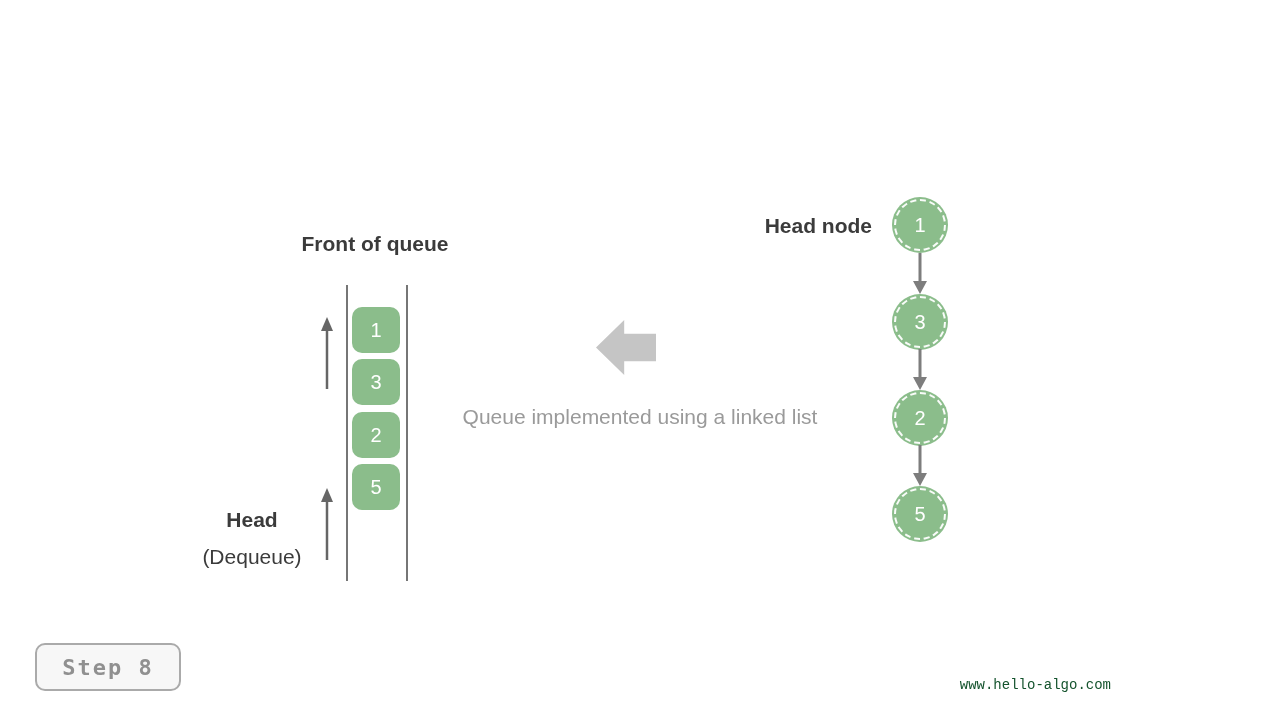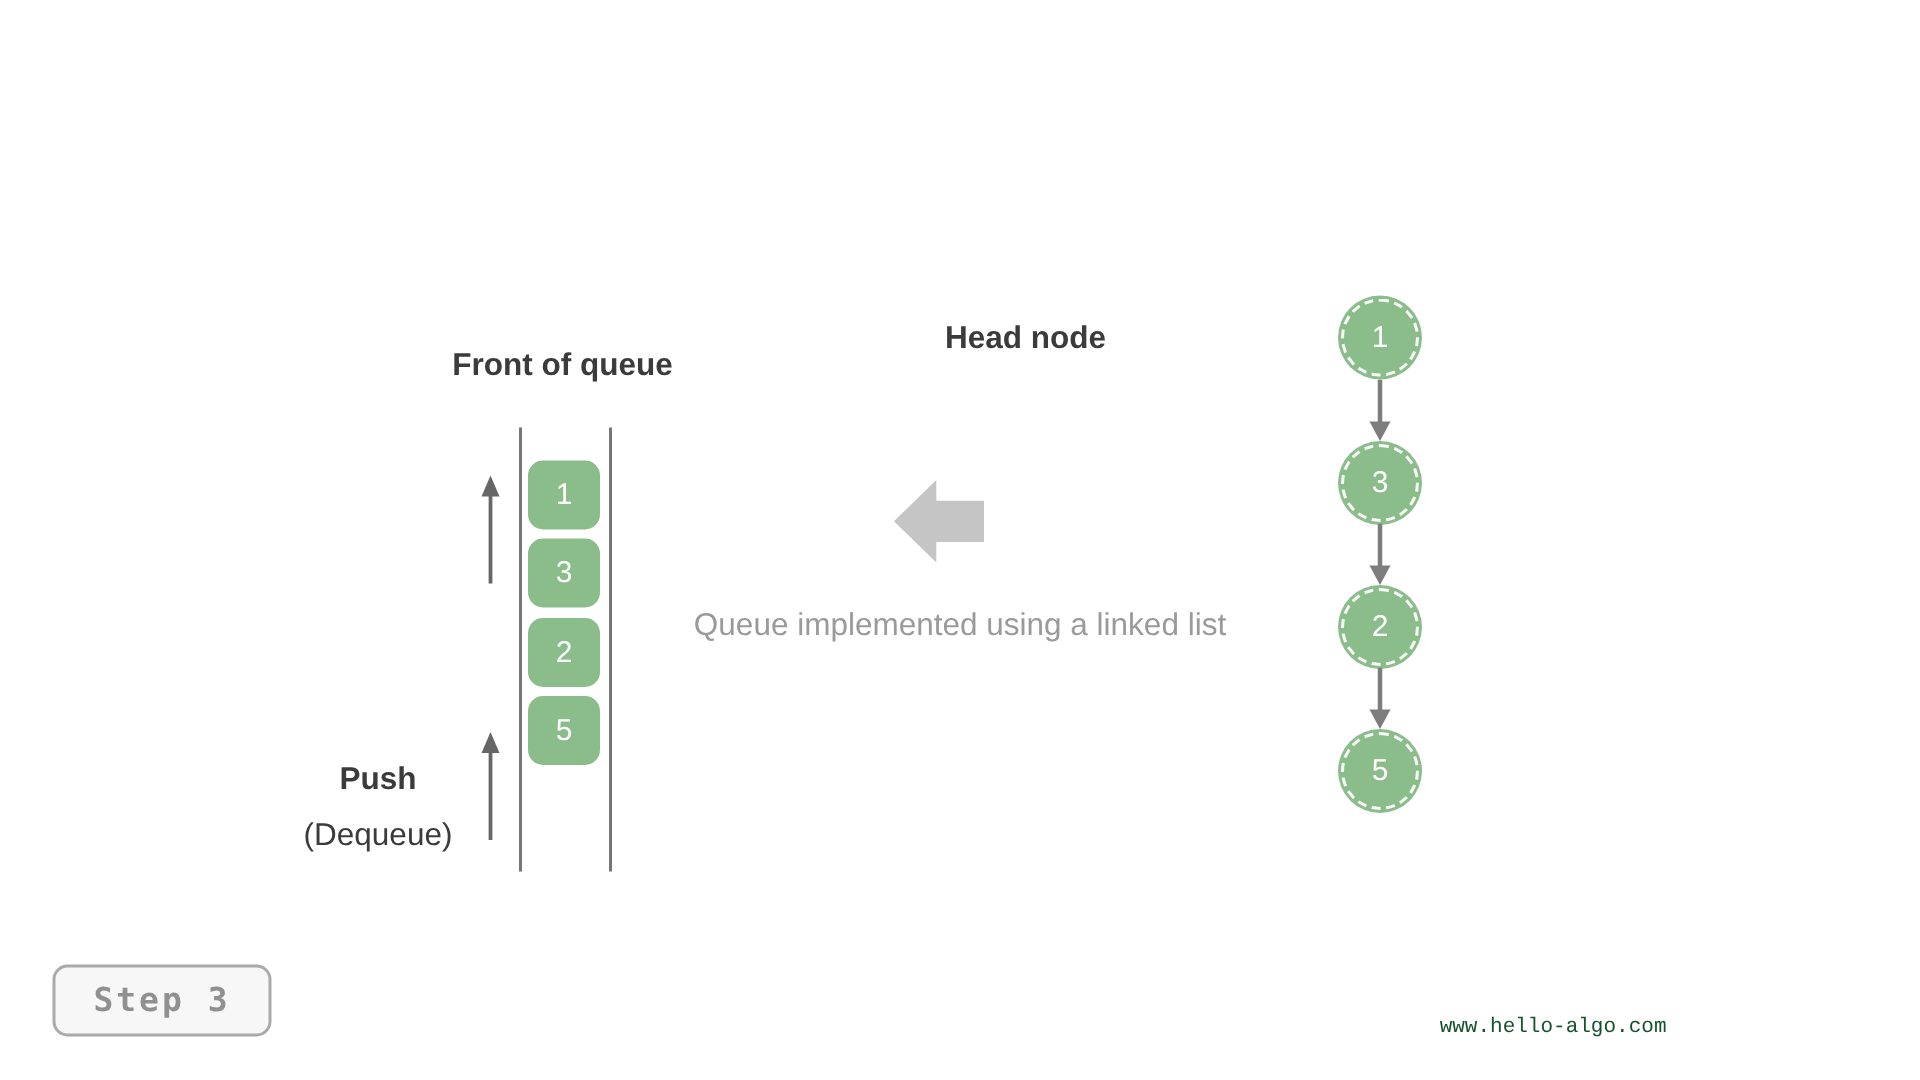--- a/index.html
+++ b/index.html
@@ -12,21 +12,21 @@
   .front-label{position:absolute;left:260px;top:231px;width:230px;text-align:center;line-height:26px;}
   .rear-label{position:absolute;left:260px;top:611px;width:230px;text-align:center;line-height:26px;}
   .op-label{position:absolute;left:172px;width:160px;text-align:center;color:#3b3b3b;font-size:21px;line-height:37px;}
   .op-label .op-main{font-weight:700;}
   .pop-label{top:330px;}
   .push-label{top:501px;}
   .caption{
     position:absolute;left:390px;top:404px;width:500px;text-align:center;
     color:#9a9a9a;font-size:21px;line-height:26px;font-weight:400;
   }
-  .ll-label{position:absolute;left:630px;width:242px;text-align:left;color:#3b3b3b;font-weight:700;font-size:21px;line-height:24px;}
+  .ll-label{position:absolute;left:630px;width:242px;text-align:right;color:#3b3b3b;font-weight:700;font-size:21px;line-height:24px;}
   .head-label{top:214px;}
   .tail-label{top:503px;}
   
   .wall{position:absolute;top:285px;height:296px;width:1.5px;background:#767676;}
   .wall-left{left:346px;}
   .wall-right{left:406px;}
   .qbox{
     position:absolute;left:352px;width:48px;height:46px;border-radius:10px;
     background:#8bbd8b;color:#ffffff;font-size:20px;font-weight:400;
     display:flex;align-items:center;justify-content:center;
@@ -82,21 +82,21 @@
   <div class="qbox qbox-1">3</div>
   <div class="qbox qbox-2">2</div>
   <div class="qbox qbox-3">5</div>
 
   <svg class="op-arrow pop-arrow" viewBox="0 0 20 76">
     <line x1="10" y1="74" x2="10" y2="14" stroke="#666666" stroke-width="2.5"></line>
     <polygon points="10,2 4,16 16,16" fill="#666666"></polygon>
   </svg>
 
   <div class="op-label push-label">
-    <div class="op-main">Push</div>
+    <div class="op-main">Head</div>
     <div class="op-sub">(Dequeue)</div>
   </div>
   <svg class="op-arrow push-arrow" viewBox="0 0 20 76">
     <line x1="10" y1="74" x2="10" y2="14" stroke="#666666" stroke-width="2.5"></line>
     <polygon points="10,2 4,16 16,16" fill="#666666"></polygon>
   </svg>
 
 
   <div class="big-arrow"></div>
   <div class="caption">Queue implemented using a linked list</div>
@@ -114,16 +114,16 @@
   </svg>
   <svg class="link-arrow link-arrow-1" viewBox="0 0 20 41">
     <line x1="10" y1="0" x2="10" y2="30" stroke="#7d7d7d" stroke-width="3"></line>
     <polygon points="3,28 17,28 10,41" fill="#7d7d7d"></polygon>
   </svg>
   <svg class="link-arrow link-arrow-2" viewBox="0 0 20 41">
     <line x1="10" y1="0" x2="10" y2="30" stroke="#7d7d7d" stroke-width="3"></line>
     <polygon points="3,28 17,28 10,41" fill="#7d7d7d"></polygon>
   </svg>
 
-  <div class="step-badge">Step 3</div>
+  <div class="step-badge">Step 8</div>
   <div class="watermark">www.hello-algo.com</div>
 
 </div>
 
 </body></html>

